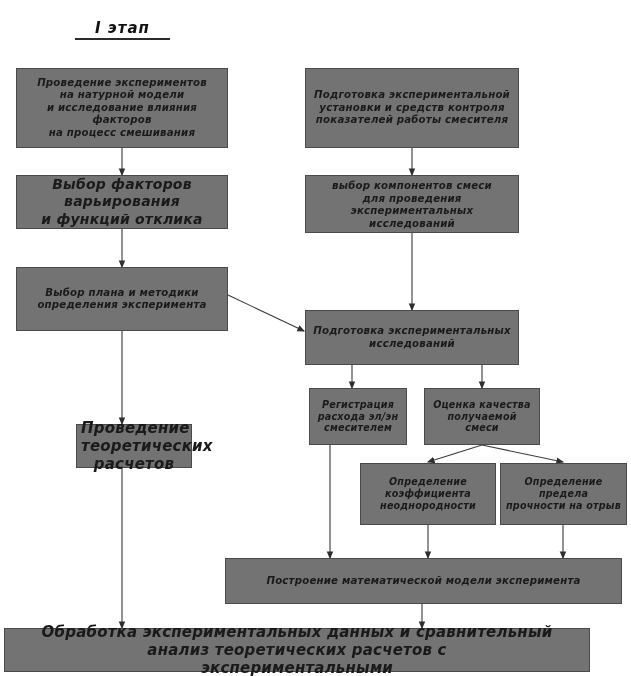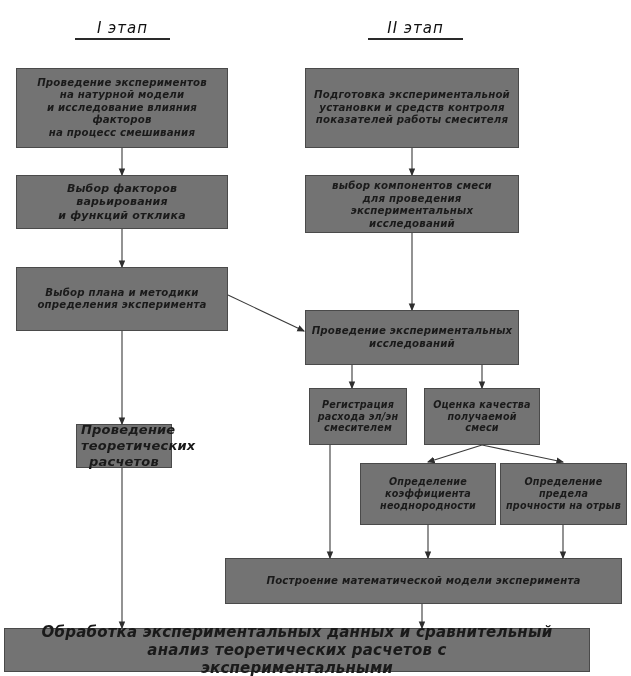--- a/index.html
+++ b/index.html
@@ -39,21 +39,21 @@
     padding: 2px 4px;
   }
   .node-text {
     display: block;
     width: 100%;
     white-space: pre-line;
   }
   .stage-title {
     position: absolute;
     font-style: italic;
-    font-weight: 400;
+    font-weight: 700;
     color: #111111;
     text-align: center;
     border-bottom: 2px solid #2a2a2a;
     padding-bottom: 1px;
     letter-spacing: 1px;
     line-height: 1.1;
     white-space: nowrap;
   }
 </style>
 </head>
@@ -80,62 +80,61 @@
         <polyline points="482,445 563,462" fill="none" stroke="#3a3a3a" stroke-width="1.1" marker-end="url(#arrowhead)"></polyline>
         <polyline points="330,445 330,558" fill="none" stroke="#3a3a3a" stroke-width="1.1" marker-end="url(#arrowhead)"></polyline>
         <polyline points="428,525 428,558" fill="none" stroke="#3a3a3a" stroke-width="1.1" marker-end="url(#arrowhead)"></polyline>
         <polyline points="563,525 563,558" fill="none" stroke="#3a3a3a" stroke-width="1.1" marker-end="url(#arrowhead)"></polyline>
         <polyline points="122,468 122,628" fill="none" stroke="#3a3a3a" stroke-width="1.1" marker-end="url(#arrowhead)"></polyline>
         <polyline points="422,596 422,628" fill="none" stroke="#3a3a3a" stroke-width="1.1" marker-end="url(#arrowhead)"></polyline>
       </g>
   </svg>
 
   <div class="stage-title" style="left: 75px; top: 20px; width: 95px; font-size: 15px;">I  этап</div>
-  <div class="stage-title" style="left: 368px; top: 20px; width: 95px; font-size: 15px;">II  этап</div>
 
   <div id="nodes-layer">
       <div class="node-box" style="left: 16px; top: 68px; width: 212px; height: 80px; font-size: 10.2px;">
         <span class="node-text">Проведение экспериментов
 на натурной модели
 и исследование влияния факторов
 на процесс смешивания</span>
       </div>
       <div class="node-box" style="left: 305px; top: 68px; width: 214px; height: 80px; font-size: 10.2px;">
         <span class="node-text">Подготовка экспериментальной
 установки и средств контроля
 показателей работы смесителя</span>
       </div>
-      <div class="node-box" style="left: 16px; top: 175px; width: 212px; height: 54px; font-size: 11px;">
+      <div class="node-box" style="left: 16px; top: 175px; width: 212px; height: 54px; font-size: 14px;">
         <span class="node-text">Выбор факторов варьирования
 и функций отклика</span>
       </div>
       <div class="node-box" style="left: 305px; top: 175px; width: 214px; height: 58px; font-size: 10.2px; align-items: flex-end;">
         <span class="node-text">выбор компонентов смеси
 для проведения экспериментальных
 исследований</span>
       </div>
       <div class="node-box" style="left: 16px; top: 267px; width: 212px; height: 64px; font-size: 10.2px;">
         <span class="node-text">Выбор плана и методики
 определения эксперимента</span>
       </div>
       <div class="node-box" style="left: 305px; top: 310px; width: 214px; height: 55px; font-size: 10.2px;">
-        <span class="node-text">Проведение экспериментальных
+        <span class="node-text">Подготовка экспериментальных
 исследований</span>
       </div>
       <div class="node-box" style="left: 309px; top: 388px; width: 98px; height: 57px; font-size: 9.6px;">
         <span class="node-text">Регистрация
 расхода эл/эн
 смесителем</span>
       </div>
       <div class="node-box" style="left: 424px; top: 388px; width: 116px; height: 57px; font-size: 9.6px;">
         <span class="node-text">Оценка качества
 получаемой
 смеси</span>
       </div>
-      <div class="node-box" style="left: 76px; top: 424px; width: 96px; height: 44px; font-size: 13px;">
+      <div class="node-box" style="left: 76px; top: 424px; width: 116px; height: 44px; font-size: 15px;">
         <span class="node-text">Проведение
 теоретических
 расчетов</span>
       </div>
       <div class="node-box" style="left: 360px; top: 463px; width: 136px; height: 62px; font-size: 9.6px;">
         <span class="node-text">Определение
 коэффициента
 неоднородности</span>
       </div>
       <div class="node-box" style="left: 500px; top: 463px; width: 127px; height: 62px; font-size: 9.6px;">

